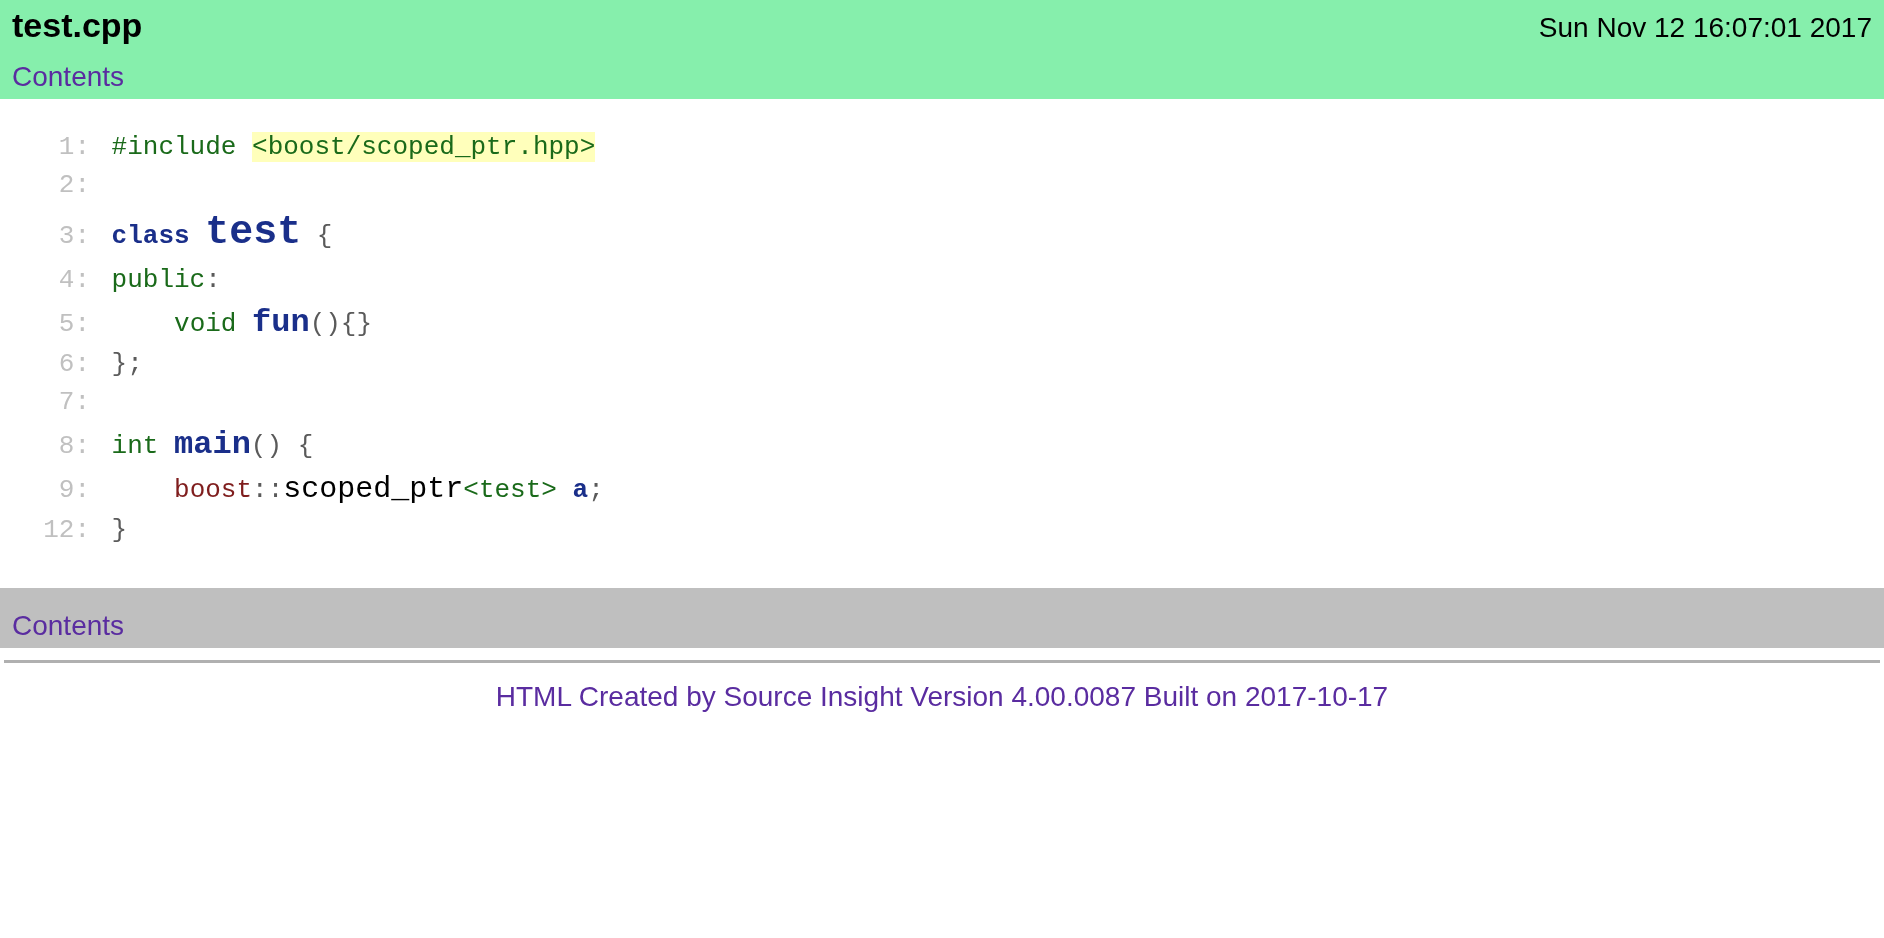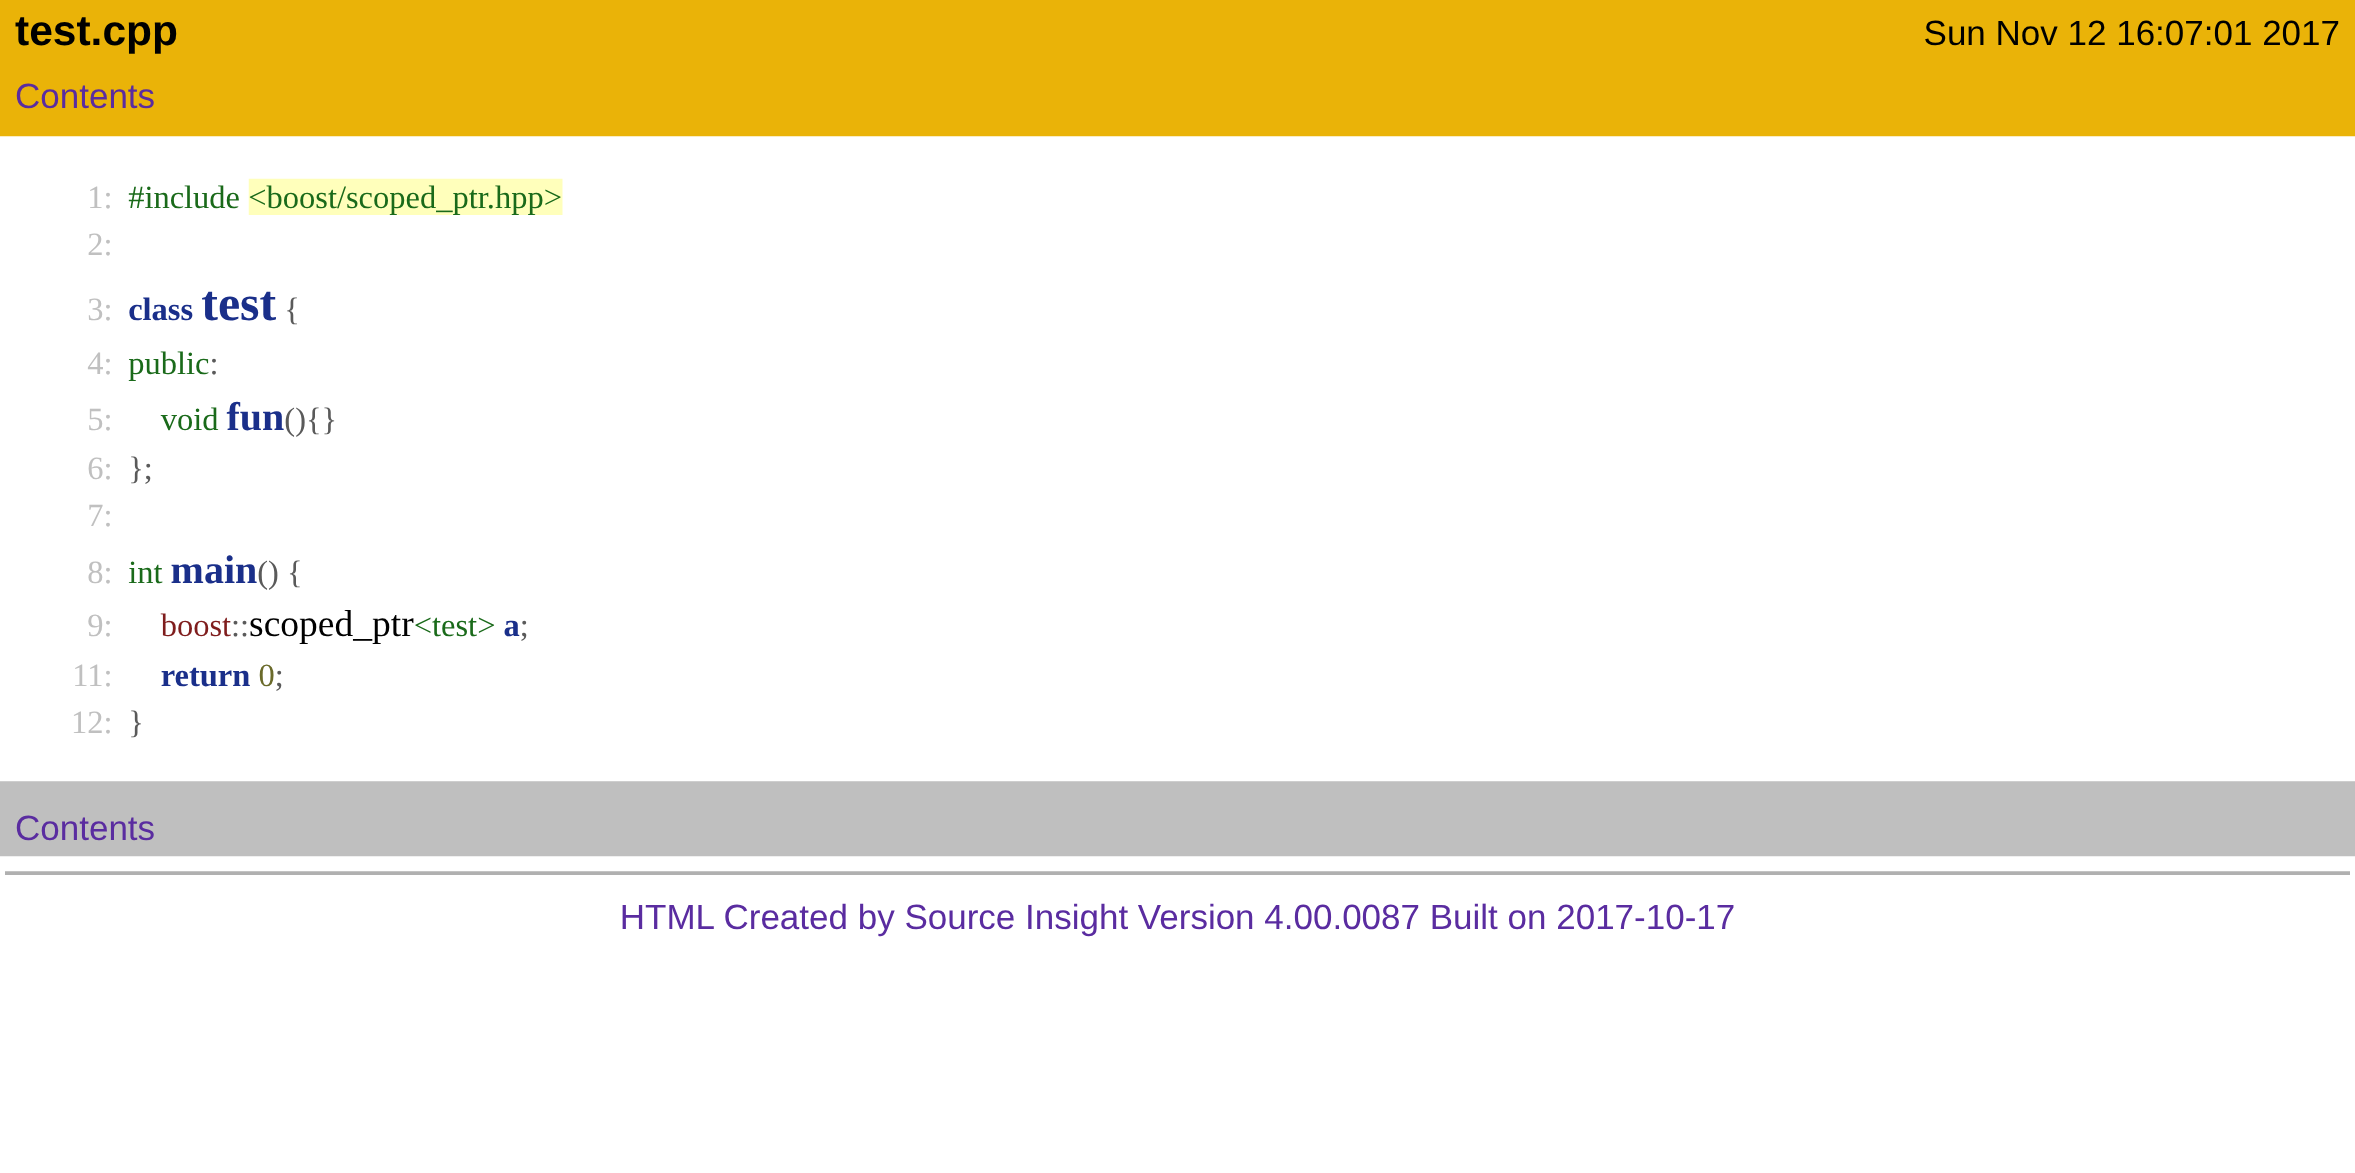--- a/index.html
+++ b/index.html
@@ -3,22 +3,22 @@
 <meta charset="utf-8">
 <style>
   body {
     margin: 0;
     padding: 0;
     font-family: Verdana, Geneva, sans-serif;
     background: #ffffff;
     width: 1884px;
   }
   .header-bar {
-    background: #eab308;
-    padding: 6px 12px 16px 12px;
+    background: #86efac;
+    padding: 6px 12px 6px 12px;
   }
   .header-top {
     display: flex;
     justify-content: space-between;
     align-items: baseline;
   }
   .file-title {
     font-weight: bold;
     font-size: 34px;
     color: #000000;
@@ -29,22 +29,22 @@
     text-align: center;
   }
   .contents-link {
     color: #5a2ca0;
     font-size: 28px;
     text-decoration: none;
     display: inline-block;
     margin-top: 16px;
   }
   .code-area {
-    padding: 30px 0 28px 0;
-    font-family: Liberation Serif, serif;
+    padding: 30px 0 39px 0;
+    font-family: Liberation Mono, monospace;
     font-size: 26px;
     line-height: 1.45;
   }
   .code-line {
     white-space: pre;
   }
   .lineno {
     display: inline-block;
     width: 90px;
     text-align: right;
@@ -95,21 +95,20 @@
 <div class="code-area" id="code-area">
     <div class="code-line"><span class="lineno">1:</span> <span class="tok-preproc">#include </span><span class="tok-include-path">&lt;boost/scoped_ptr.hpp&gt;</span></div>
     <div class="code-line"><span class="lineno">2:</span> </div>
     <div class="code-line"><span class="lineno">3:</span> <span class="tok-keyword">class </span><span class="tok-classname">test</span><span class="tok-punct"> {</span></div>
     <div class="code-line"><span class="lineno">4:</span> <span class="tok-type">public</span><span class="tok-punct">:</span></div>
     <div class="code-line"><span class="lineno">5:</span> <span class="tok-plain">    </span><span class="tok-type">void </span><span class="tok-funcdef">fun</span><span class="tok-punct">(){}</span></div>
     <div class="code-line"><span class="lineno">6:</span> <span class="tok-punct">};</span></div>
     <div class="code-line"><span class="lineno">7:</span> </div>
     <div class="code-line"><span class="lineno">8:</span> <span class="tok-type">int </span><span class="tok-funcdef">main</span><span class="tok-punct">() {</span></div>
     <div class="code-line"><span class="lineno">9:</span> <span class="tok-plain">    </span><span class="tok-ns">boost</span><span class="tok-punct">::</span><span class="tok-nstype">scoped_ptr</span><span class="tok-tmpl">&lt;test&gt;</span><span class="tok-plain"> </span><span class="tok-ident">a</span><span class="tok-punct">;</span></div>
-    <div class="code-line"><span class="lineno">11:</span> <span class="tok-plain">    </span><span class="tok-keyword">return</span><span class="tok-plain"> </span><span class="tok-num">0</span><span class="tok-punct">;</span></div>
     <div class="code-line"><span class="lineno">12:</span> <span class="tok-punct">}</span></div>
   </div>
 
 <div class="footer-bar">
   <a href="#" class="contents-link">Contents</a>
 </div>
 
 <hr class="sep">
 
 <div class="gen-footer">HTML Created by Source Insight Version 4.00.0087 Built on 2017-10-17</div>

